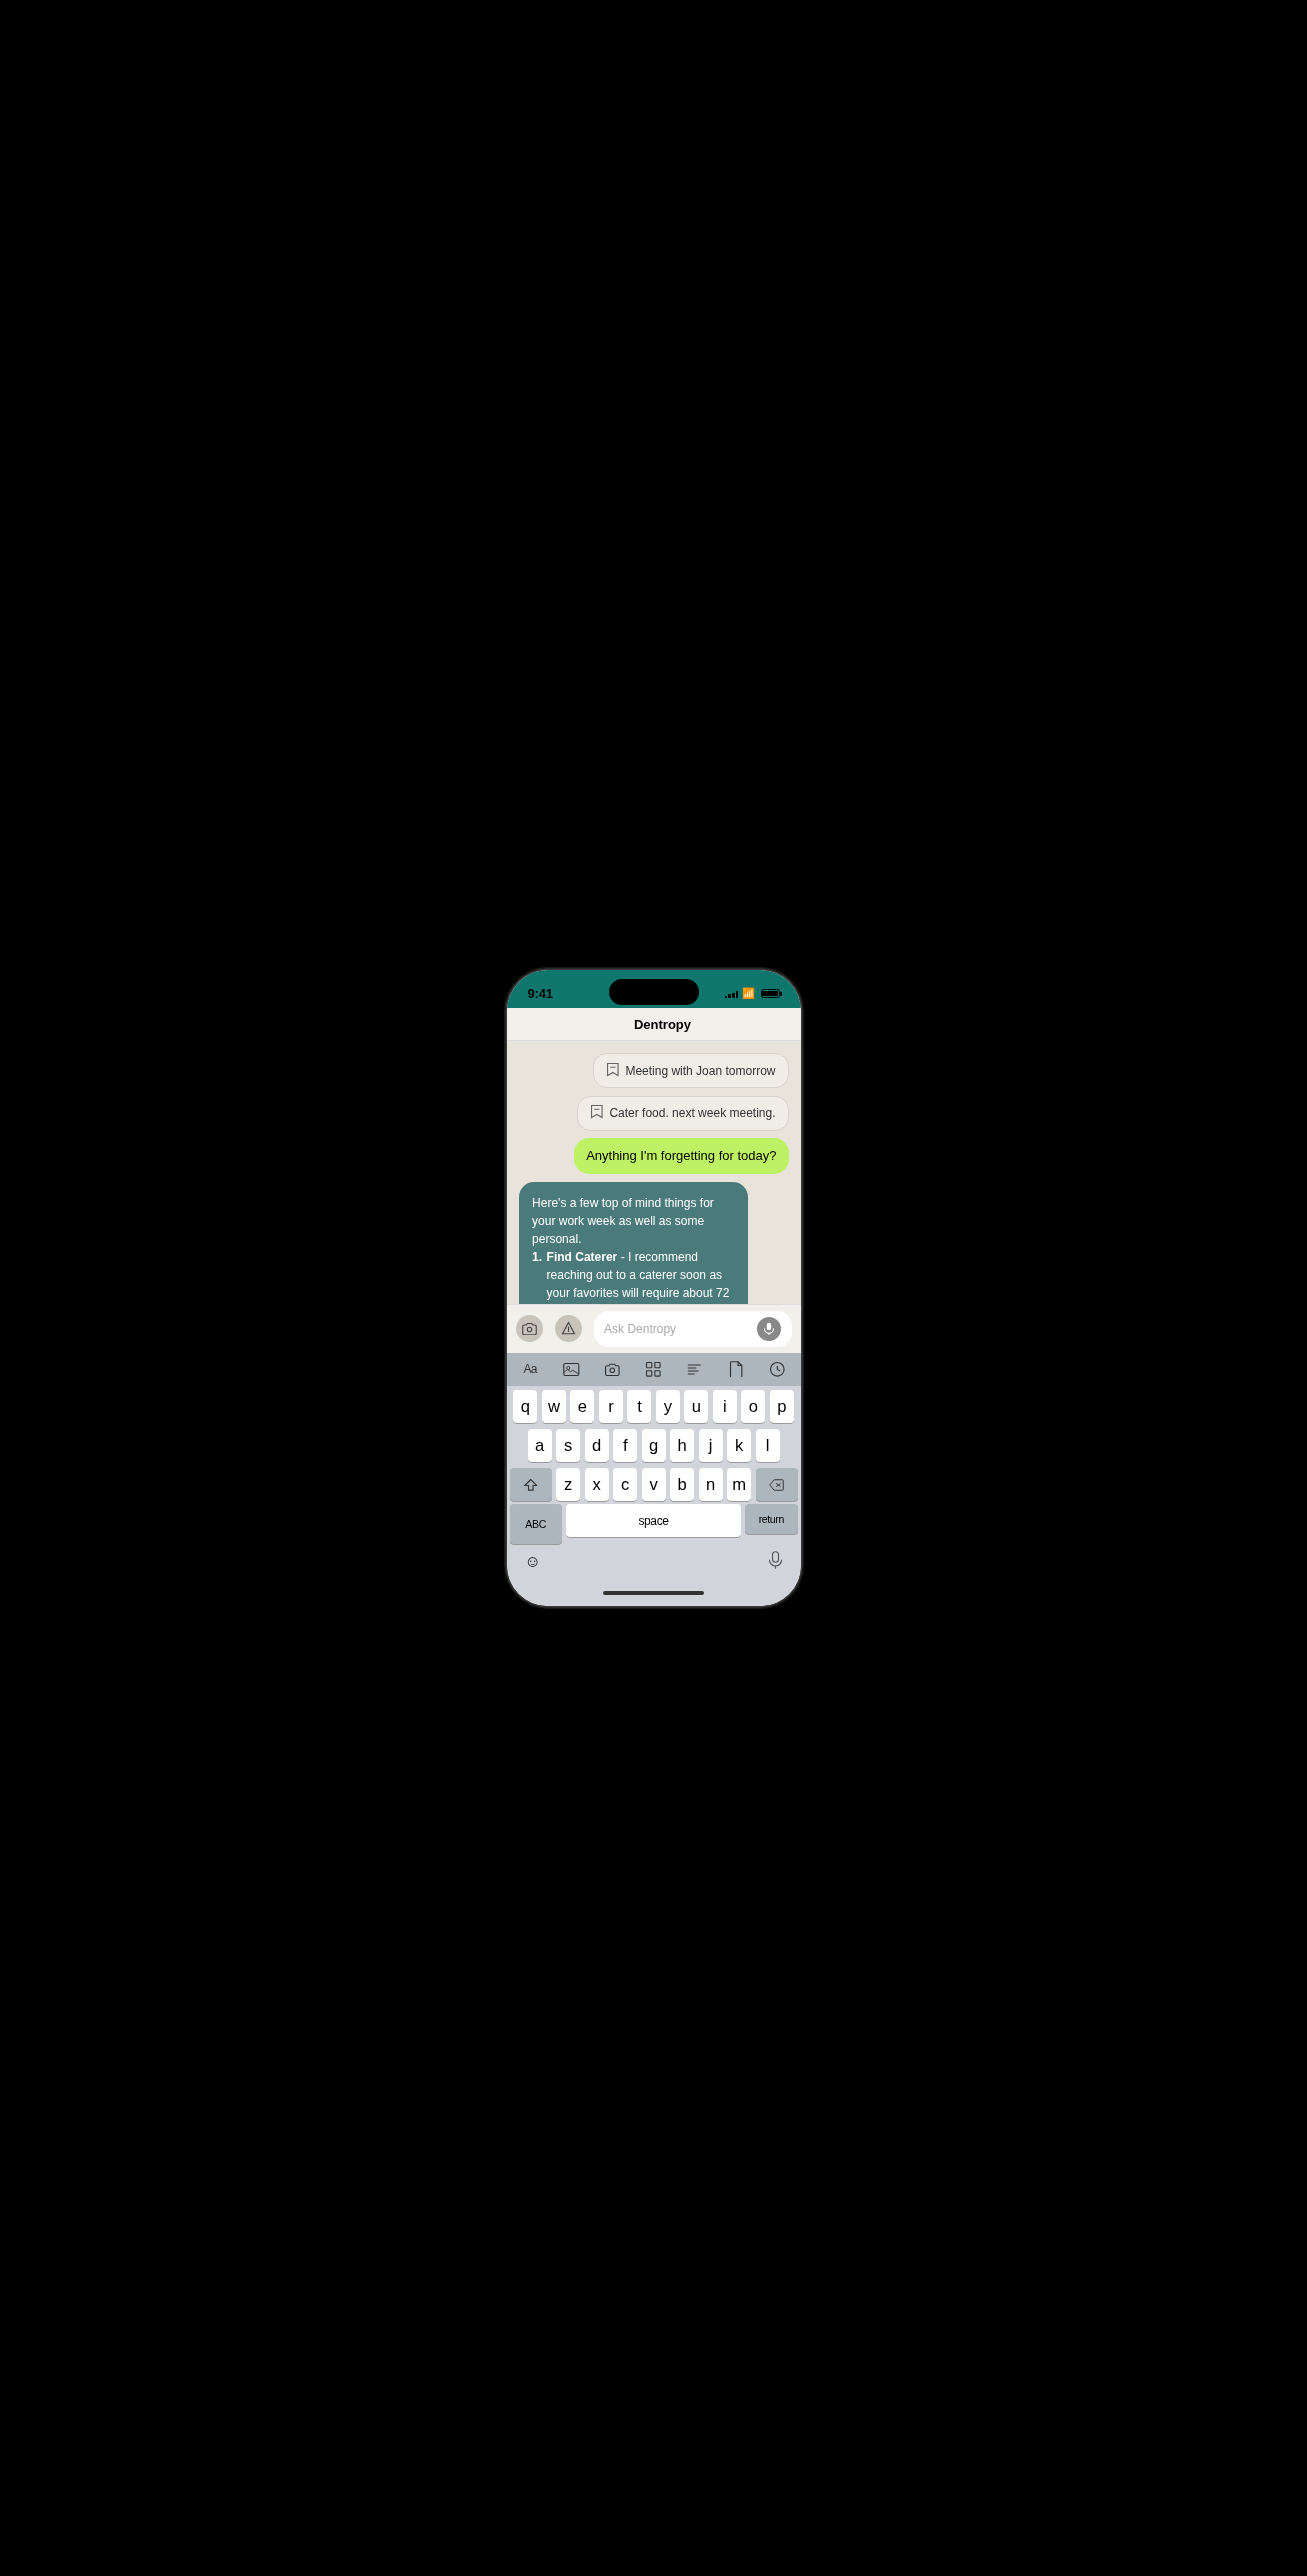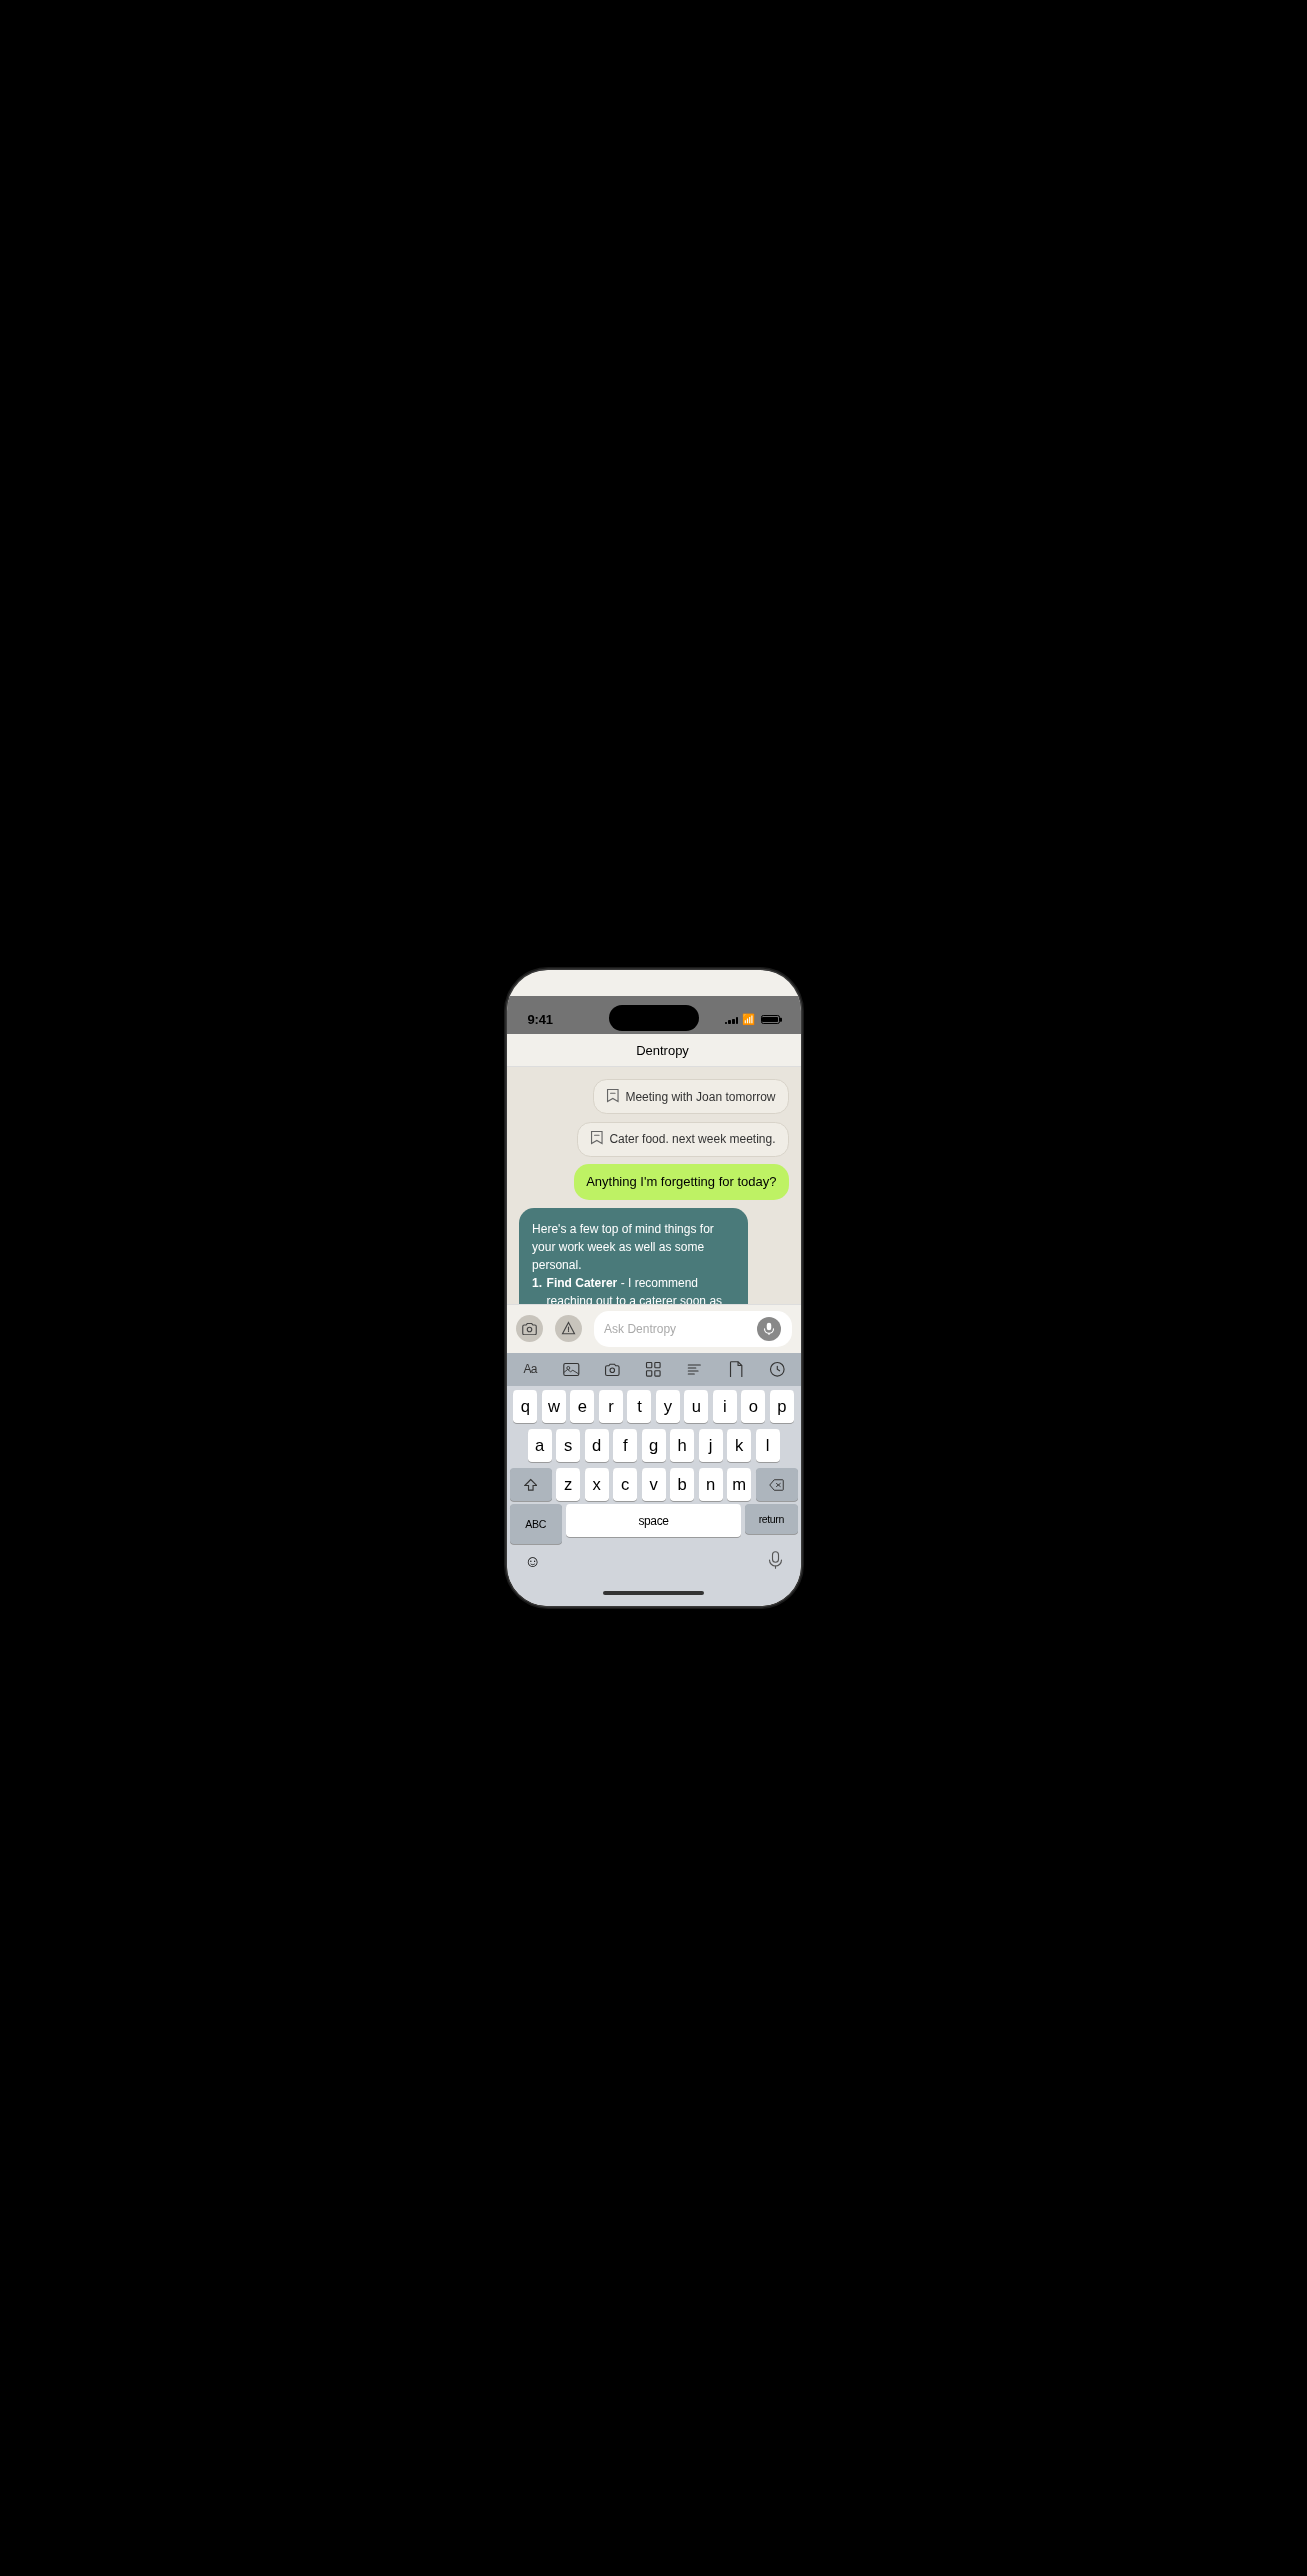--- a/index.html
+++ b/index.html
@@ -31,29 +31,28 @@
       height: 100%;
       background: #f2f0eb;
       border-radius: 39px;
       overflow: hidden;
       display: flex;
       flex-direction: column;
     }
 
     
     .status-bar {
-      background: #737373;
+      background: #0f766e;
       height: 38px;
       display: flex;
       align-items: center;
       justify-content: space-between;
       padding: 9px 21px 0;
       flex-shrink: 0;
       position: relative;
-      margin-top: 26px;
     }
 
     .status-time {
       font-size: 13px;
       font-weight: 600;
       color: #000;
       letter-spacing: -0.2px;
     }
 
     .dynamic-island {
@@ -127,21 +126,21 @@
       height: 33px;
       display: flex;
       align-items: center;
       justify-content: center;
       border-bottom: 0.4px solid #ddd;
       flex-shrink: 0;
     }
 
     .nav-title {
       font-size: 13px;
-      font-weight: 400;
+      font-weight: 700;
       color: #000;
       margin-left: 18px;
     }
 
     
     .chat-area {
       flex: 1;
       background: #e8e4dc;
       overflow-y: auto;
       padding: 12px 12px 6px;

